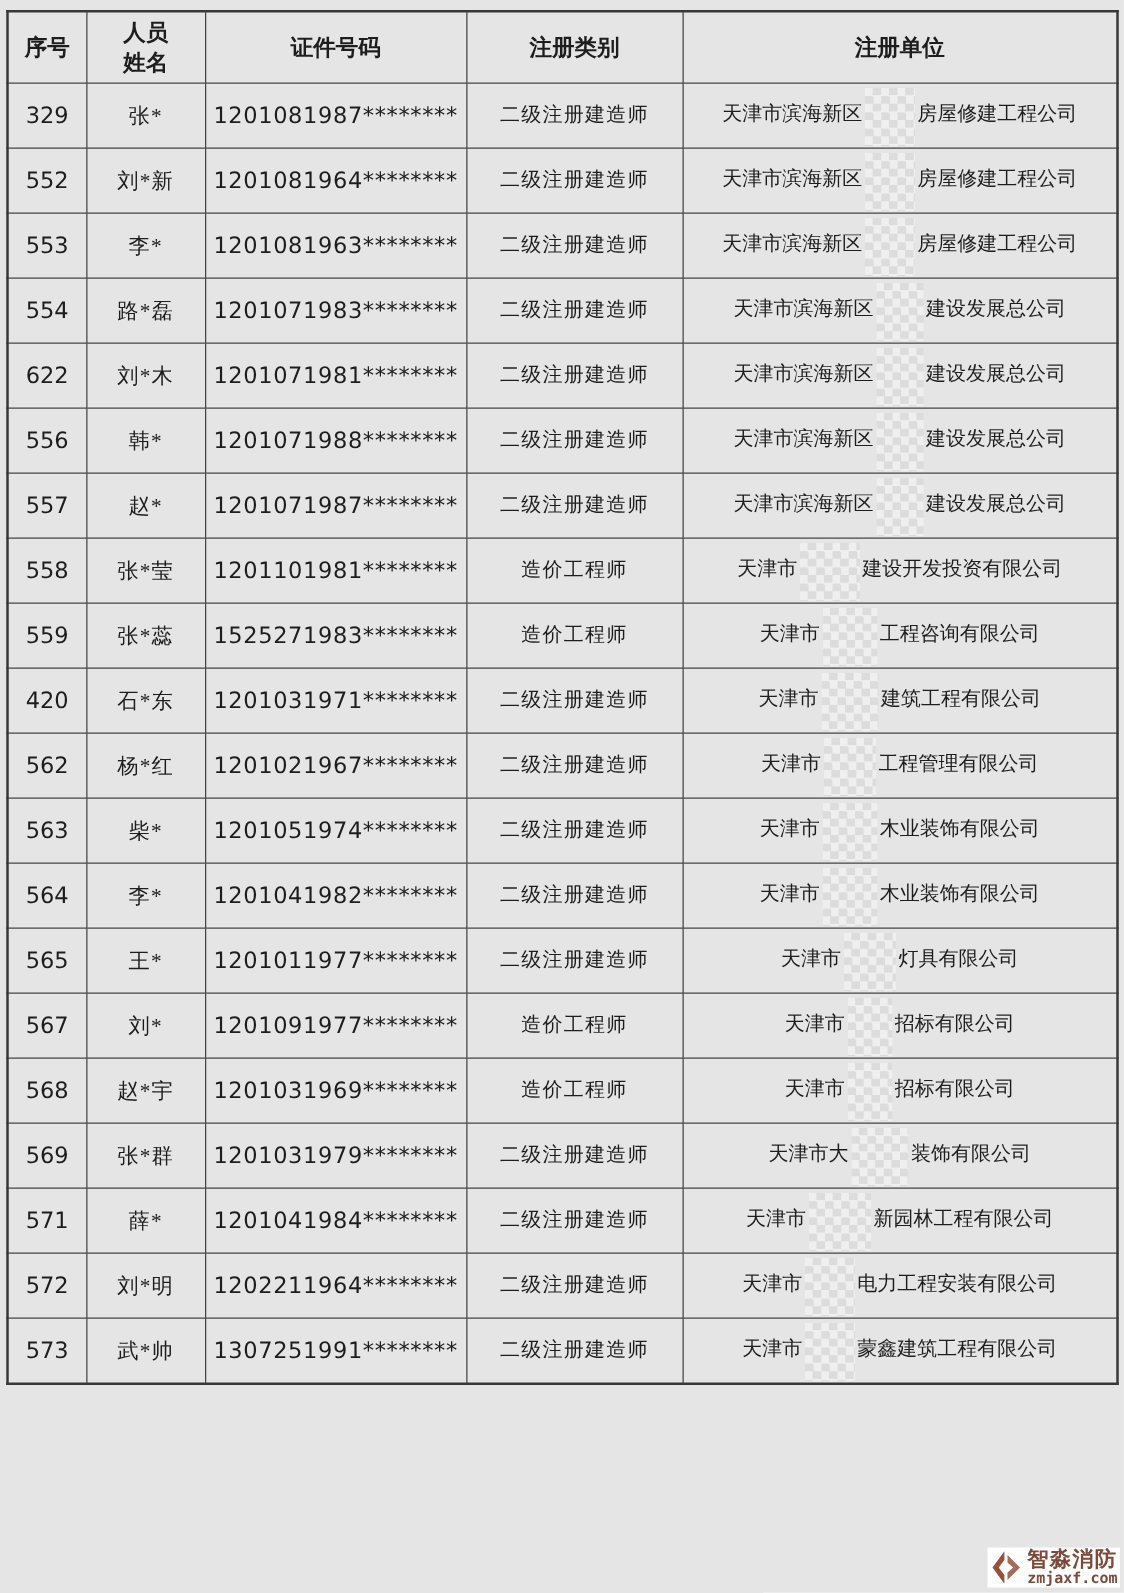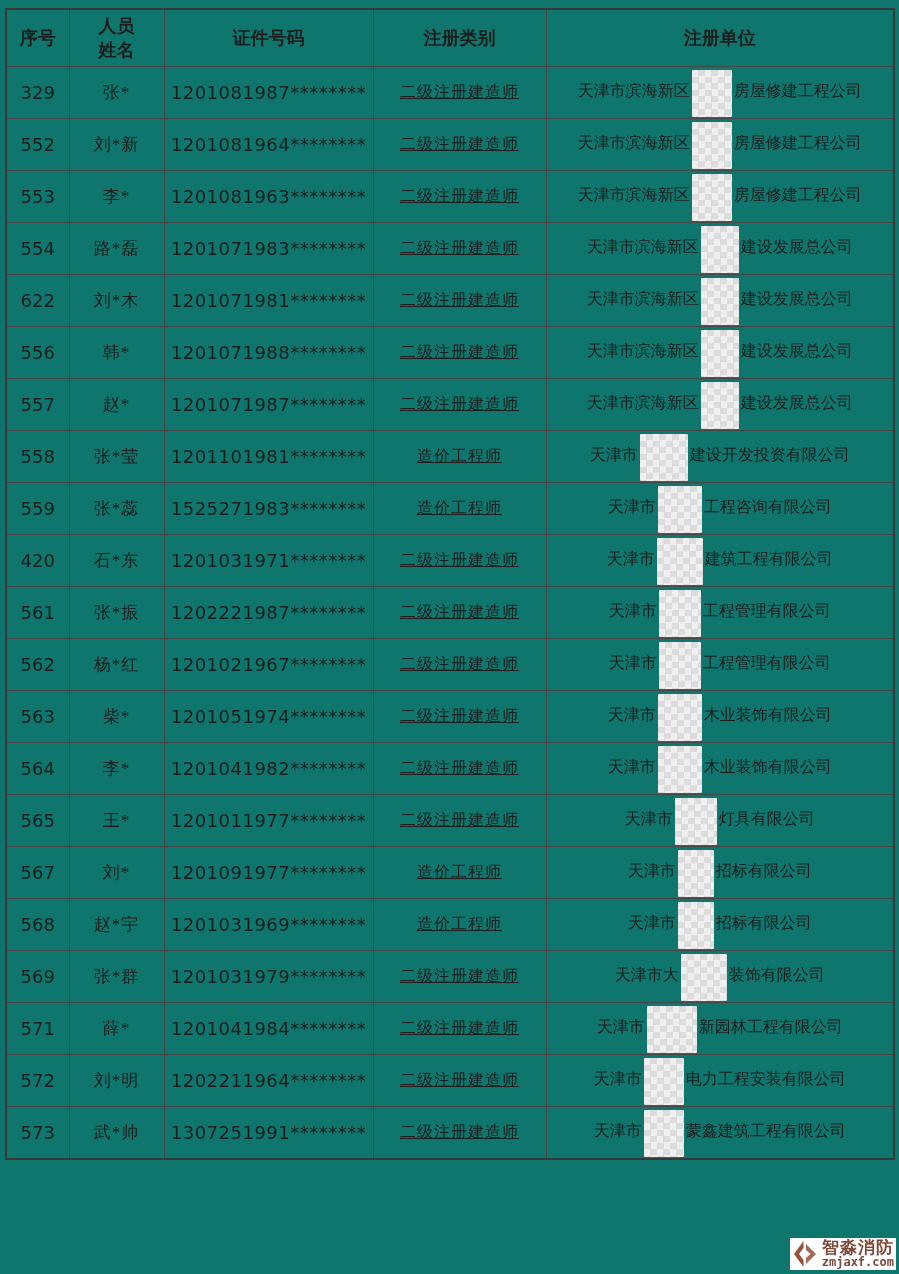--- a/index.html
+++ b/index.html
@@ -1,20 +1,20 @@
 <!DOCTYPE html>
 <html><head>
 <meta charset="utf-8">
 <style>
   html,body{margin:0;padding:0;}
   body{background:#ffffff;}
   .page{
     position:relative;
     width:899px;height:1274px;
-    background:#0f766e;
+    background:#e5e5e5;
     overflow:hidden;
     font-family:"Liberation Serif", serif;
     color:#1d1d1d;
   }
   table.roster{
     position:absolute;left:5px;top:8px;
     width:888px;
     border-collapse:collapse;
     table-layout:fixed;
     border:2px solid #383838;
@@ -43,21 +43,21 @@
     font-size:18px;
   }
   .cell-name{font-size:17px;letter-spacing:1px;}
   .cell-id{
     font-family:"DejaVu Sans", sans-serif;
     font-size:18px;
     letter-spacing:0.5px;
     white-space:nowrap;
     margin-top:20px;
   }
-  .cell-cat{font-size:16px;letter-spacing:1px;text-decoration:underline;}
+  .cell-cat{font-size:16px;letter-spacing:1px;}
   .cell-comp{font-size:16px;white-space:nowrap;}
   .redaction{
     display:inline-block;
     height:47px;
     vertical-align:middle;
     margin:0 2px -2px 2px;
     background:repeating-conic-gradient(#dcdcdc 0% 25%, #efefef 0% 50%) 0 0 / 13px 13px;
     border-radius:1px;
   }
   .watermark{
@@ -69,21 +69,20 @@
     background:#ffffff;
     padding:1px 2px;
   }
   .wm-logo{width:27px;height:30px;flex:0 0 auto;}
   .wm-text{display:flex;flex-direction:column;line-height:1.05;}
   .wm-title{
     font-size:17px;
     font-weight:bold;
     letter-spacing:1px;
     font-family:"Liberation Serif", serif;
-    text-align:right;
   }
   .wm-domain{
     font-size:12px;
     font-weight:bold;
     font-family:"DejaVu Sans Mono", monospace;
   }
 </style>
 </head>
 <body>
 
@@ -211,29 +210,20 @@
     <tr>
       <td class="cell-serial">420</td>
       <td class="cell-name">石*东</td>
       <td class="cell-id">1201031971********</td>
       <td class="cell-cat">二级注册建造师</td>
       <td class="cell-comp">
         <span>天津市</span><span class="redaction" style="width: 46px;"></span><span>建筑工程有限公司</span>
       </td>
     </tr>
 
-    <tr>
-      <td class="cell-serial">561</td>
-      <td class="cell-name">张*振</td>
-      <td class="cell-id">1202221987********</td>
-      <td class="cell-cat">二级注册建造师</td>
-      <td class="cell-comp">
-        <span>天津市</span><span class="redaction" style="width: 42px;"></span><span>工程管理有限公司</span>
-      </td>
-    </tr>
 
     <tr>
       <td class="cell-serial">562</td>
       <td class="cell-name">杨*红</td>
       <td class="cell-id">1201021967********</td>
       <td class="cell-cat">二级注册建造师</td>
       <td class="cell-comp">
         <span>天津市</span><span class="redaction" style="width: 42px;"></span><span>工程管理有限公司</span>
       </td>
     </tr>

